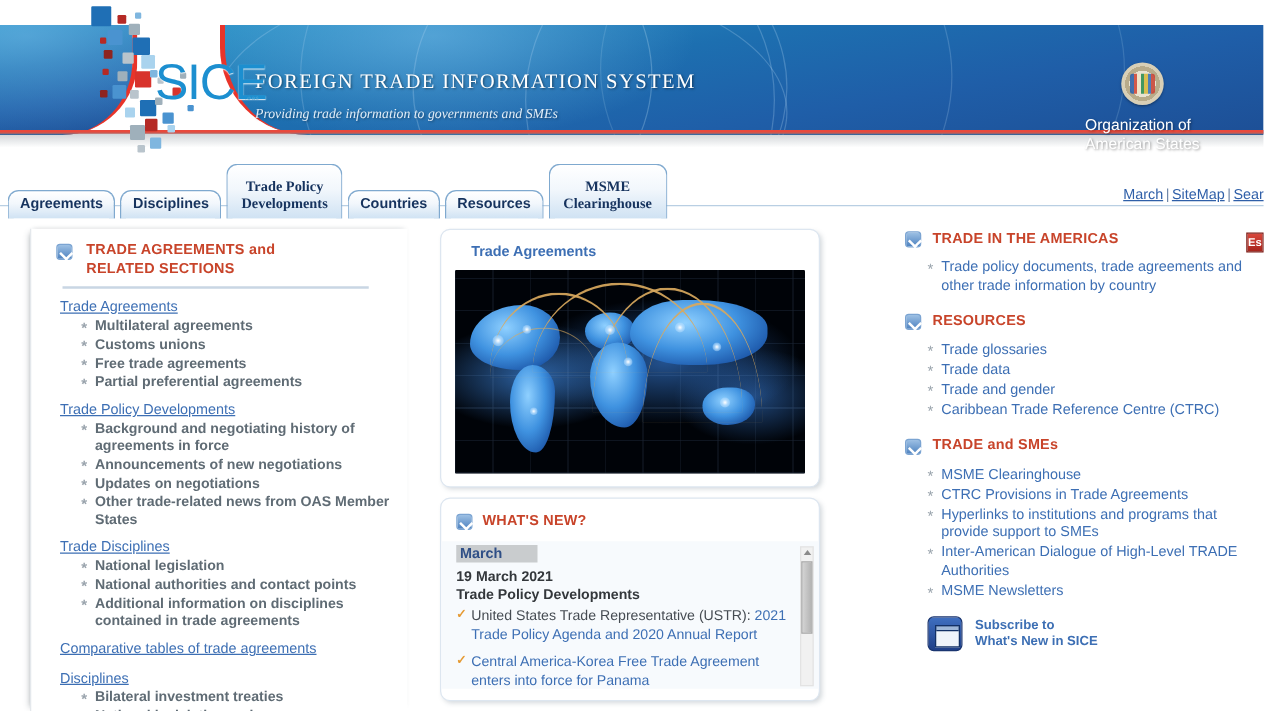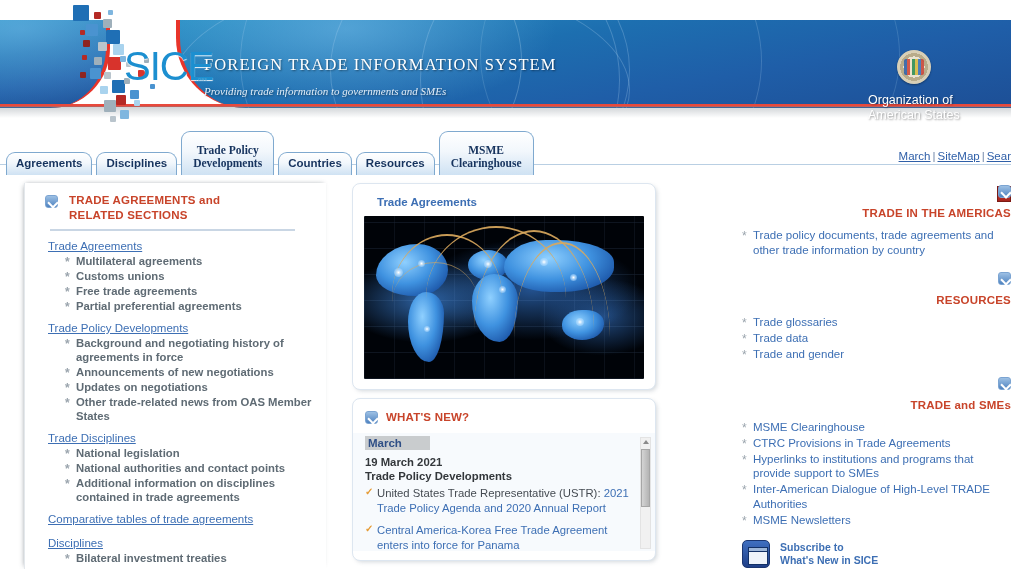--- a/index.html
+++ b/index.html
@@ -272,21 +272,21 @@
   }
   #news-thumb {
     position: absolute; left: 0; top: 11px; width: 9px; height: 58px;
     background: linear-gradient(90deg,#d4d4d4,#b4b4b4);
     border: 1px solid #a6a6a6;
   }
 
   
   #right-col { position: absolute; left: 724px; top: 8px; width: 287px; }
   .r-sec { margin-bottom: 4px; }
-  .r-head { display: flex; align-items: flex-end; gap: 9px; flex-direction: column; }
+  .r-head { display: flex; align-items: center; gap: 9px; }
   .r-title { font-size: 11.5px; font-weight: bold; color: #c8442a; letter-spacing: .2px; }
   ul.rl { margin: 9px 0 13px 0; padding: 0 0 0 29px; list-style: none; }
   ul.rl li {
     position: relative; font-size: 11.5px; line-height: 14.5px;
     color: #3d6fb4; margin-bottom: 1.5px;
   }
   ul.rl li::before {
     content: "*"; position: absolute; left: -11px; top: 1px;
     color: #9aa4ad; font-size: 12px;
   }
@@ -502,20 +502,21 @@
 
     <div class="r-sec">
       <div class="r-head">
         <span class="chev-icon"></span>
         <span class="r-title">RESOURCES</span>
       </div>
       <ul class="rl">
         <li>Trade glossaries</li>
         <li>Trade data</li>
         <li>Trade and gender</li>
+        <li>Caribbean Trade Reference Centre (CTRC)</li>
       </ul>
     </div>
 
     <div class="r-sec">
       <div class="r-head">
         <span class="chev-icon"></span>
         <span class="r-title">TRADE and SMEs</span>
       </div>
       <ul class="rl">
         <li>MSME Clearinghouse</li>

